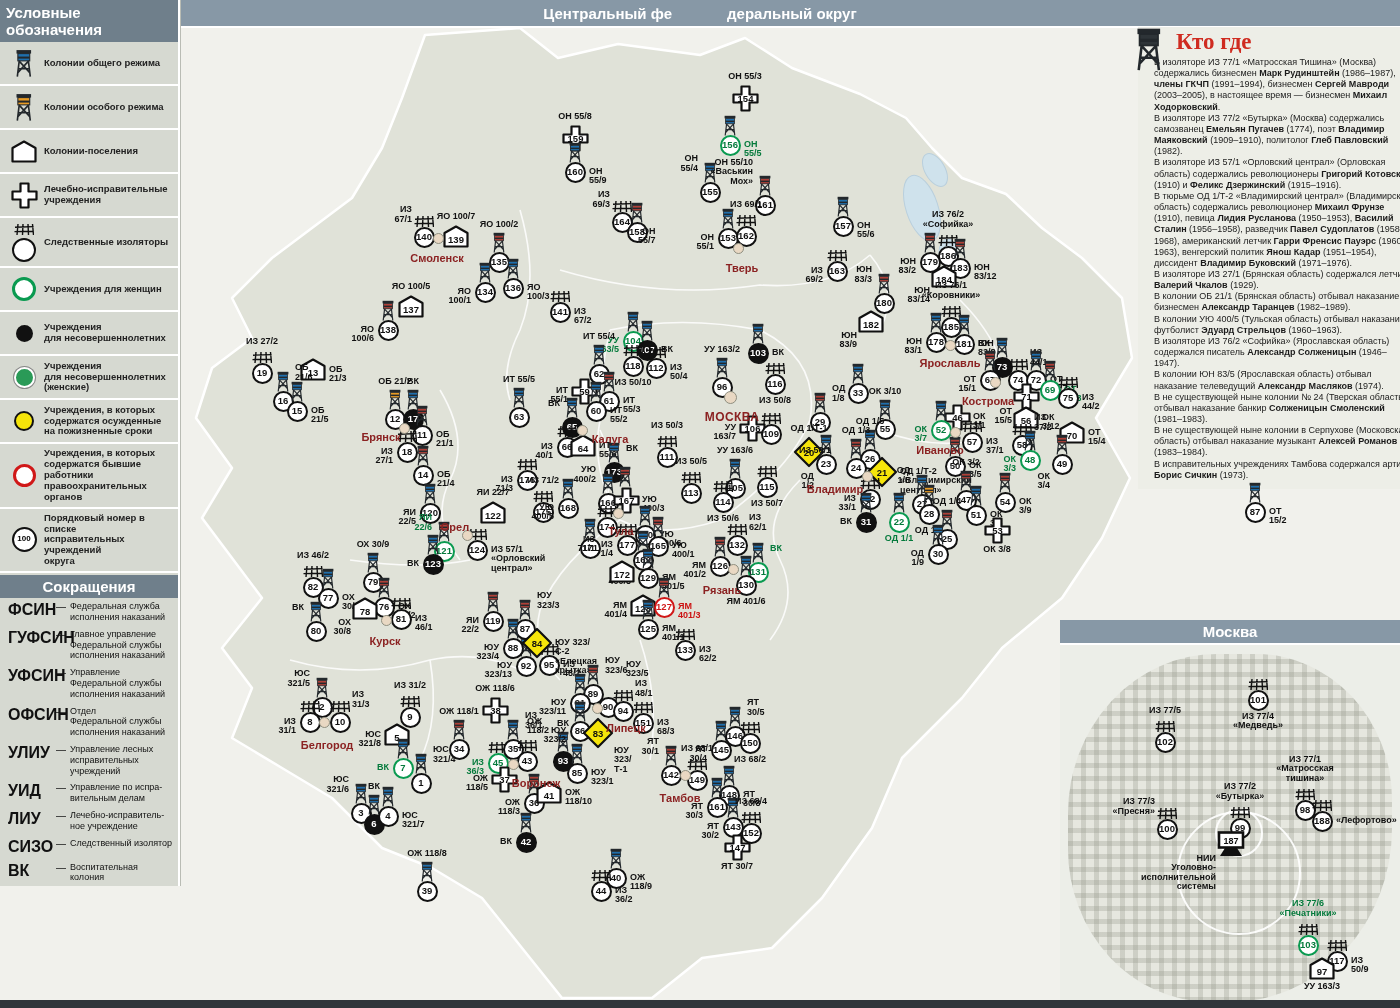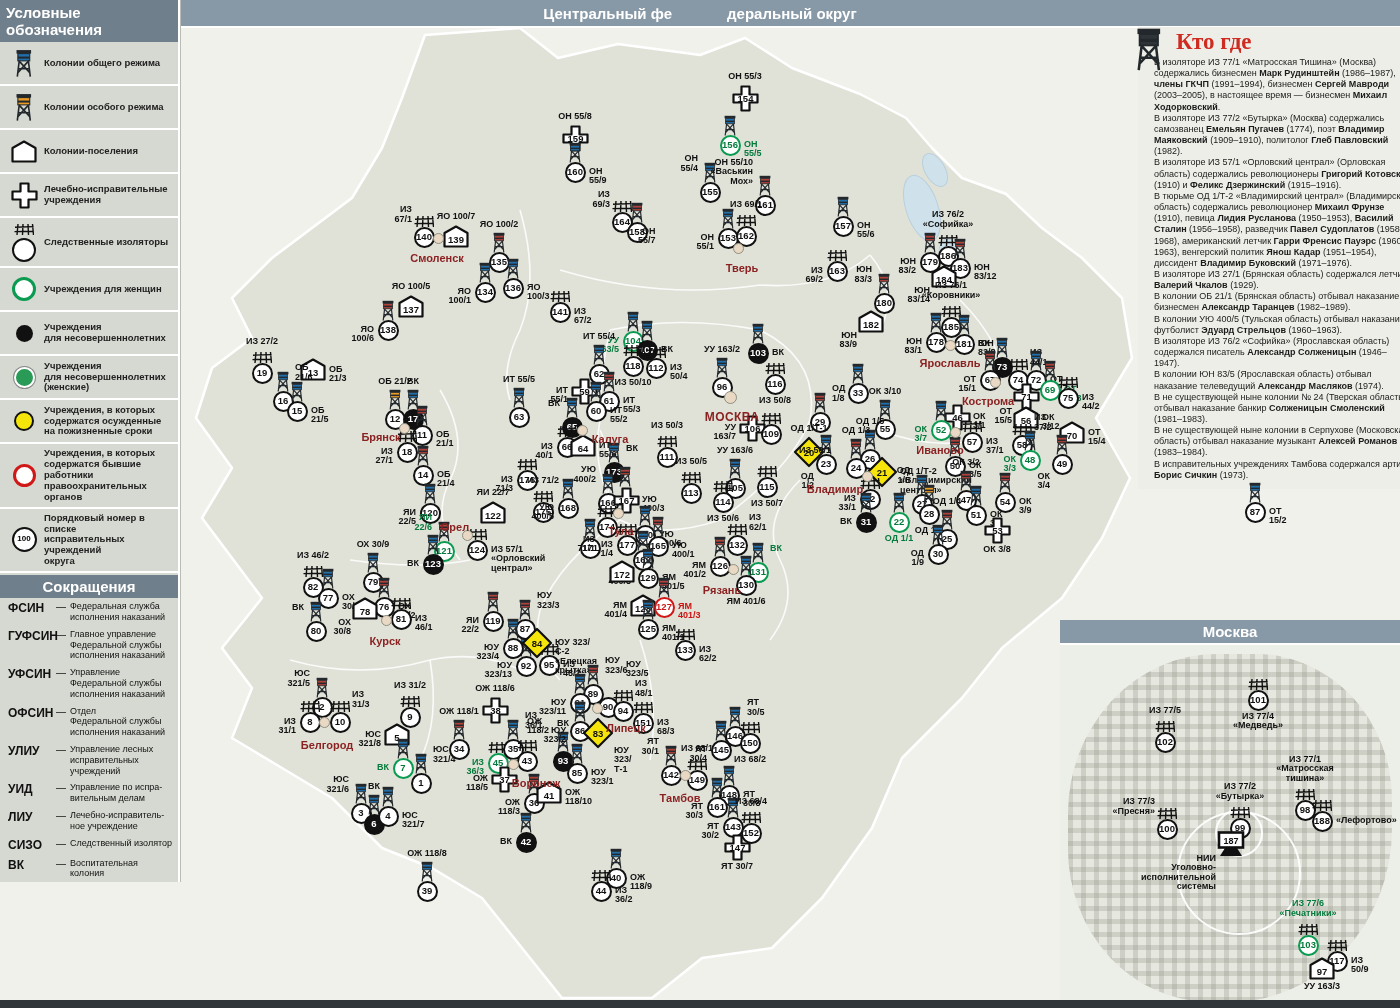--- a/index.html
+++ b/index.html
@@ -14,21 +14,21 @@
   .mapsvg{position:absolute;left:0;top:0;z-index:1;}
   
   .legend{position:absolute;left:0;top:0;width:178px;z-index:20;background:#d6d9d1;
     border-right:2px solid #fff;box-shadow:1px 0 0 #b9bcb4;}
   .lhead{background:#6f7f8b;color:#fff;font-size:15px;font-weight:bold;padding:4px 6px;}
   .lrow{display:flex;align-items:center;border-bottom:2px solid #fff;padding:4px 4px;min-height:34px;}
   .lrow .ic{width:40px;min-width:40px;display:flex;justify-content:center;align-items:center;}
   .lrow .lt{font-size:9.5px;font-weight:bold;color:#222;line-height:1.15;white-space:pre-line;}
   .ahead{background:#6f7f8b;color:#fff;font-size:15px;font-weight:bold;text-align:center;padding:3px 0;margin-top:2px;}
   .arow{display:flex;border-bottom:0;padding:3px 4px 3px 8px;}
-  .arow .term{width:48px;min-width:48px;font-size:12px;font-weight:bold;color:#111;}
+  .arow .term{width:48px;min-width:48px;font-size:16px;font-weight:bold;color:#111;}
   .arow .dash{width:14px;min-width:14px;font-size:10px;color:#111;}
   .arow .def{font-size:9px;color:#111;line-height:1.2;white-space:pre-line;}
   
   .who{position:absolute;left:1138px;top:27px;width:258px;z-index:22;
     background:rgba(236,237,231,0.94);padding:2px 8px 8px 16px;}
   .who h2{margin:0 0 2px 22px;font-family:"Liberation Serif",serif;font-size:23px;
     color:#cf2b20;font-weight:bold;}
   .who p{margin:0;font-size:9px;line-height:1.24;color:#1a1a1a;}
   .who b{font-weight:bold;}
   .whotower{position:absolute;left:1132px;top:27px;z-index:23;}

